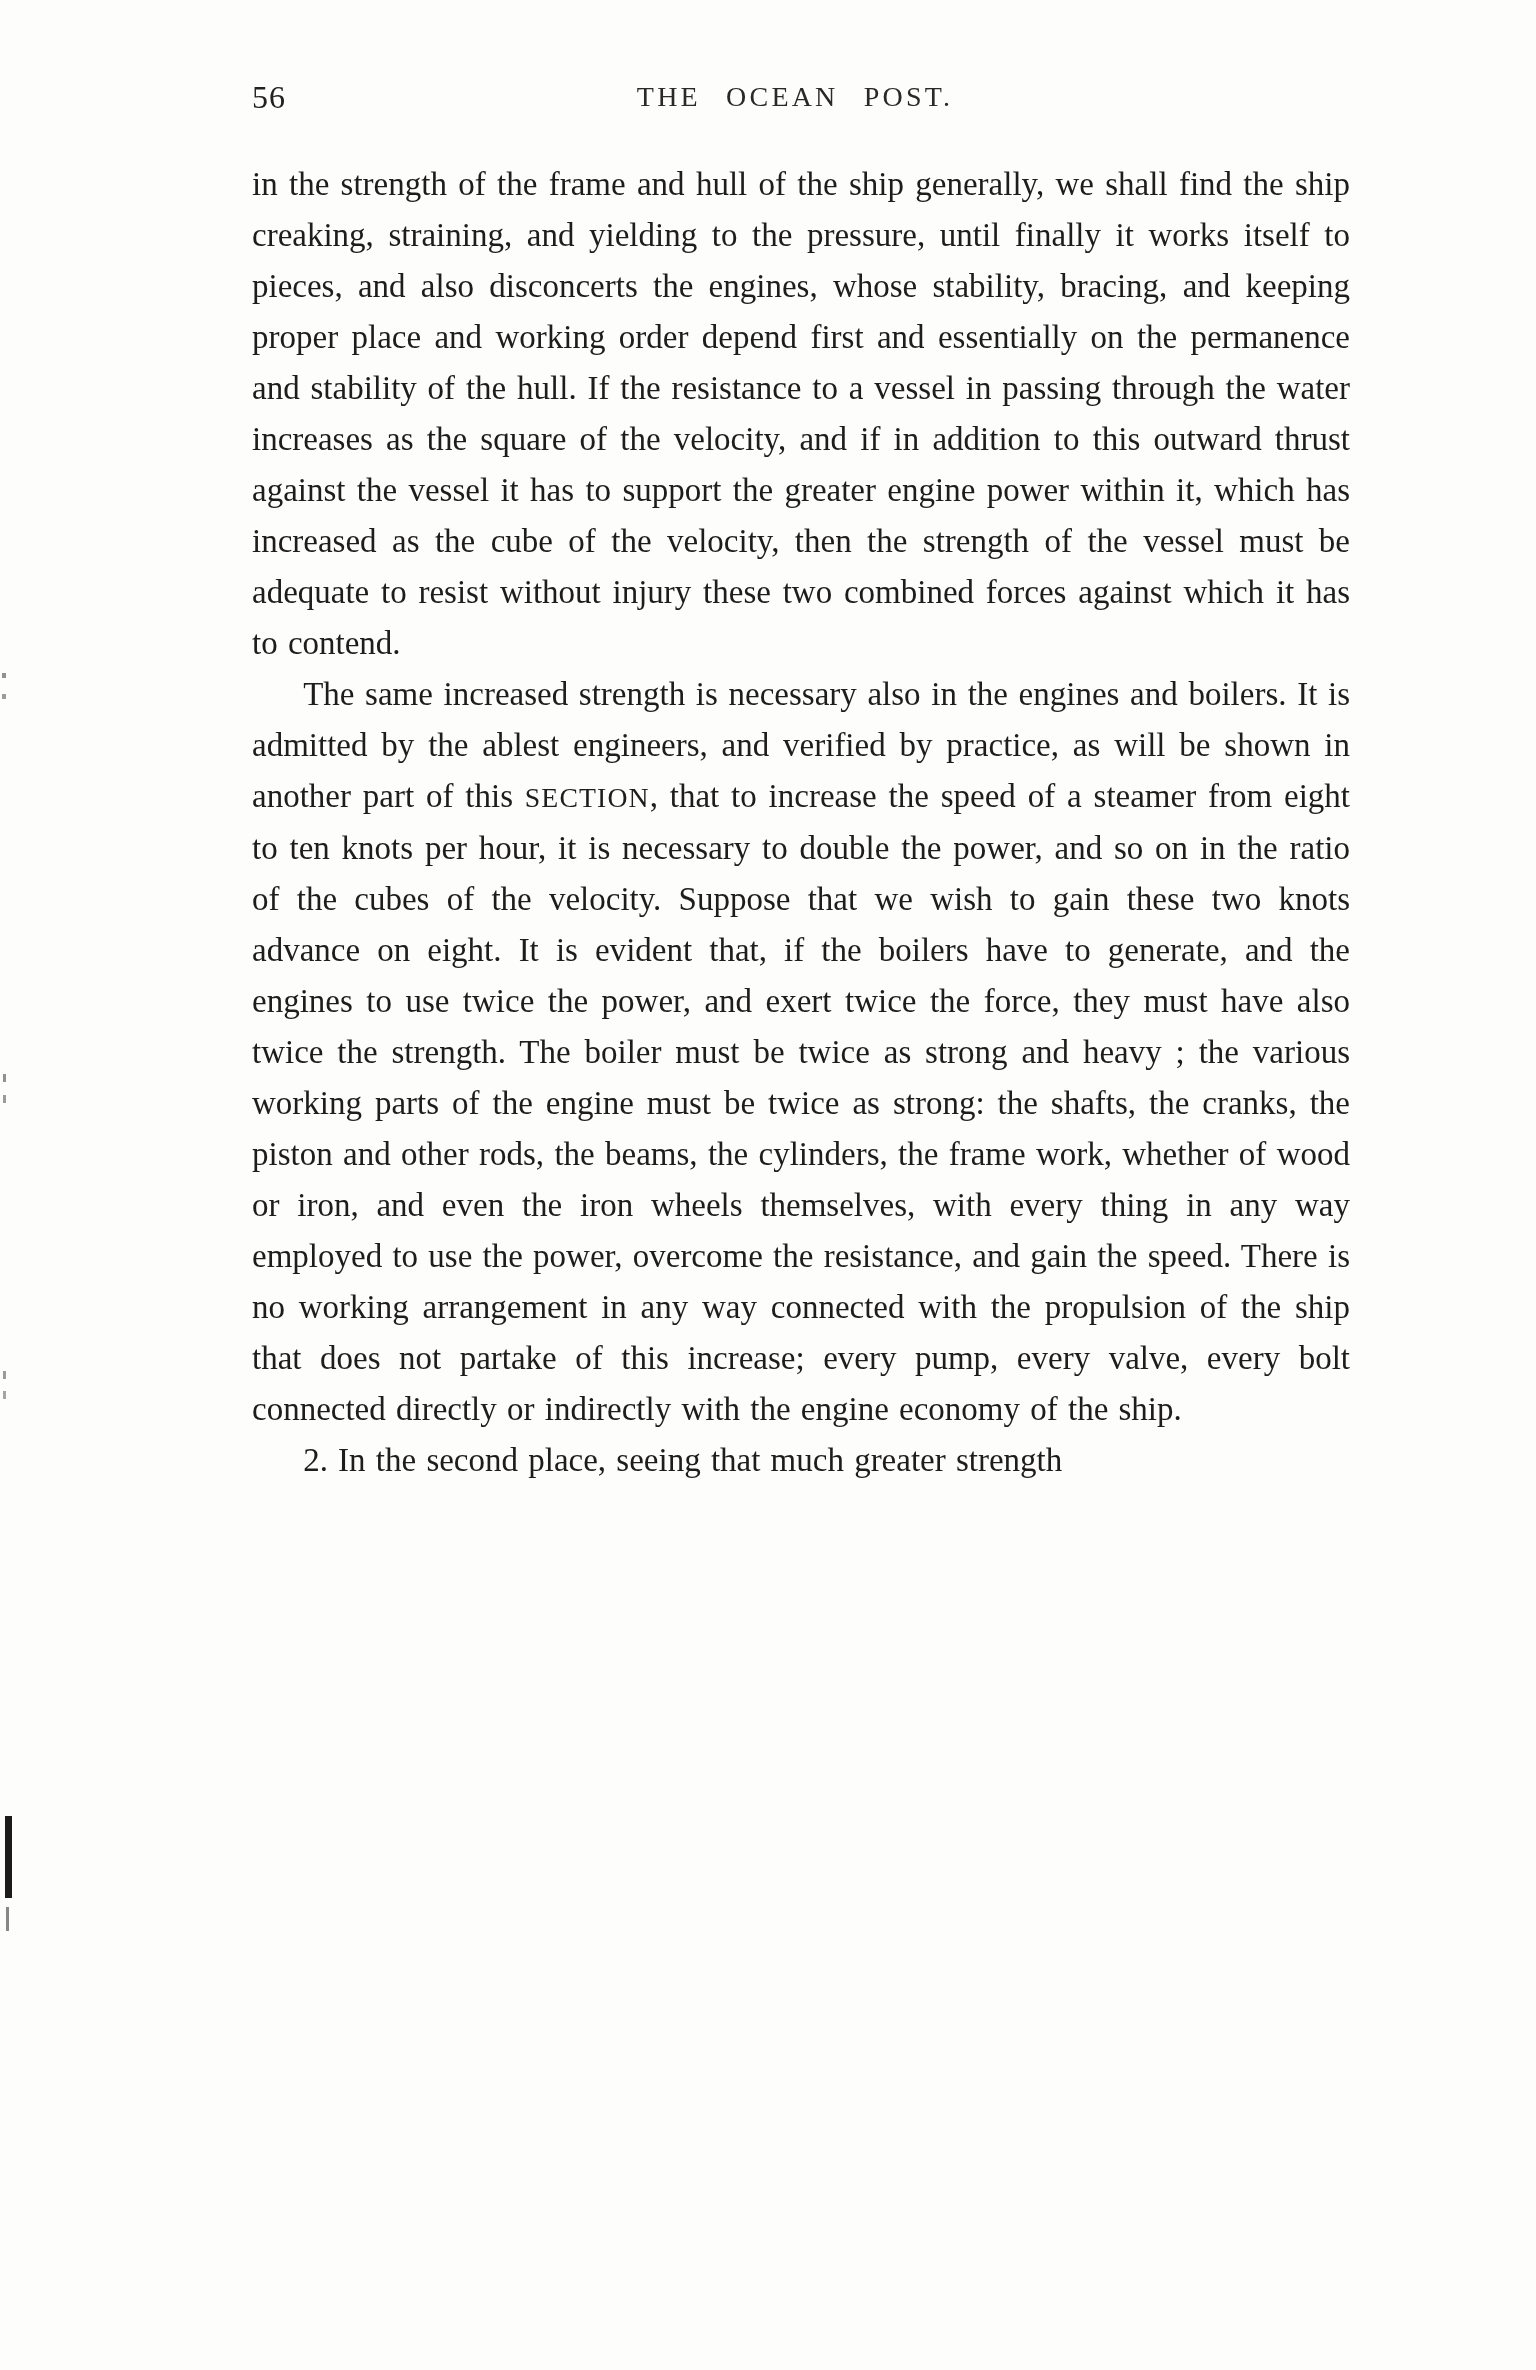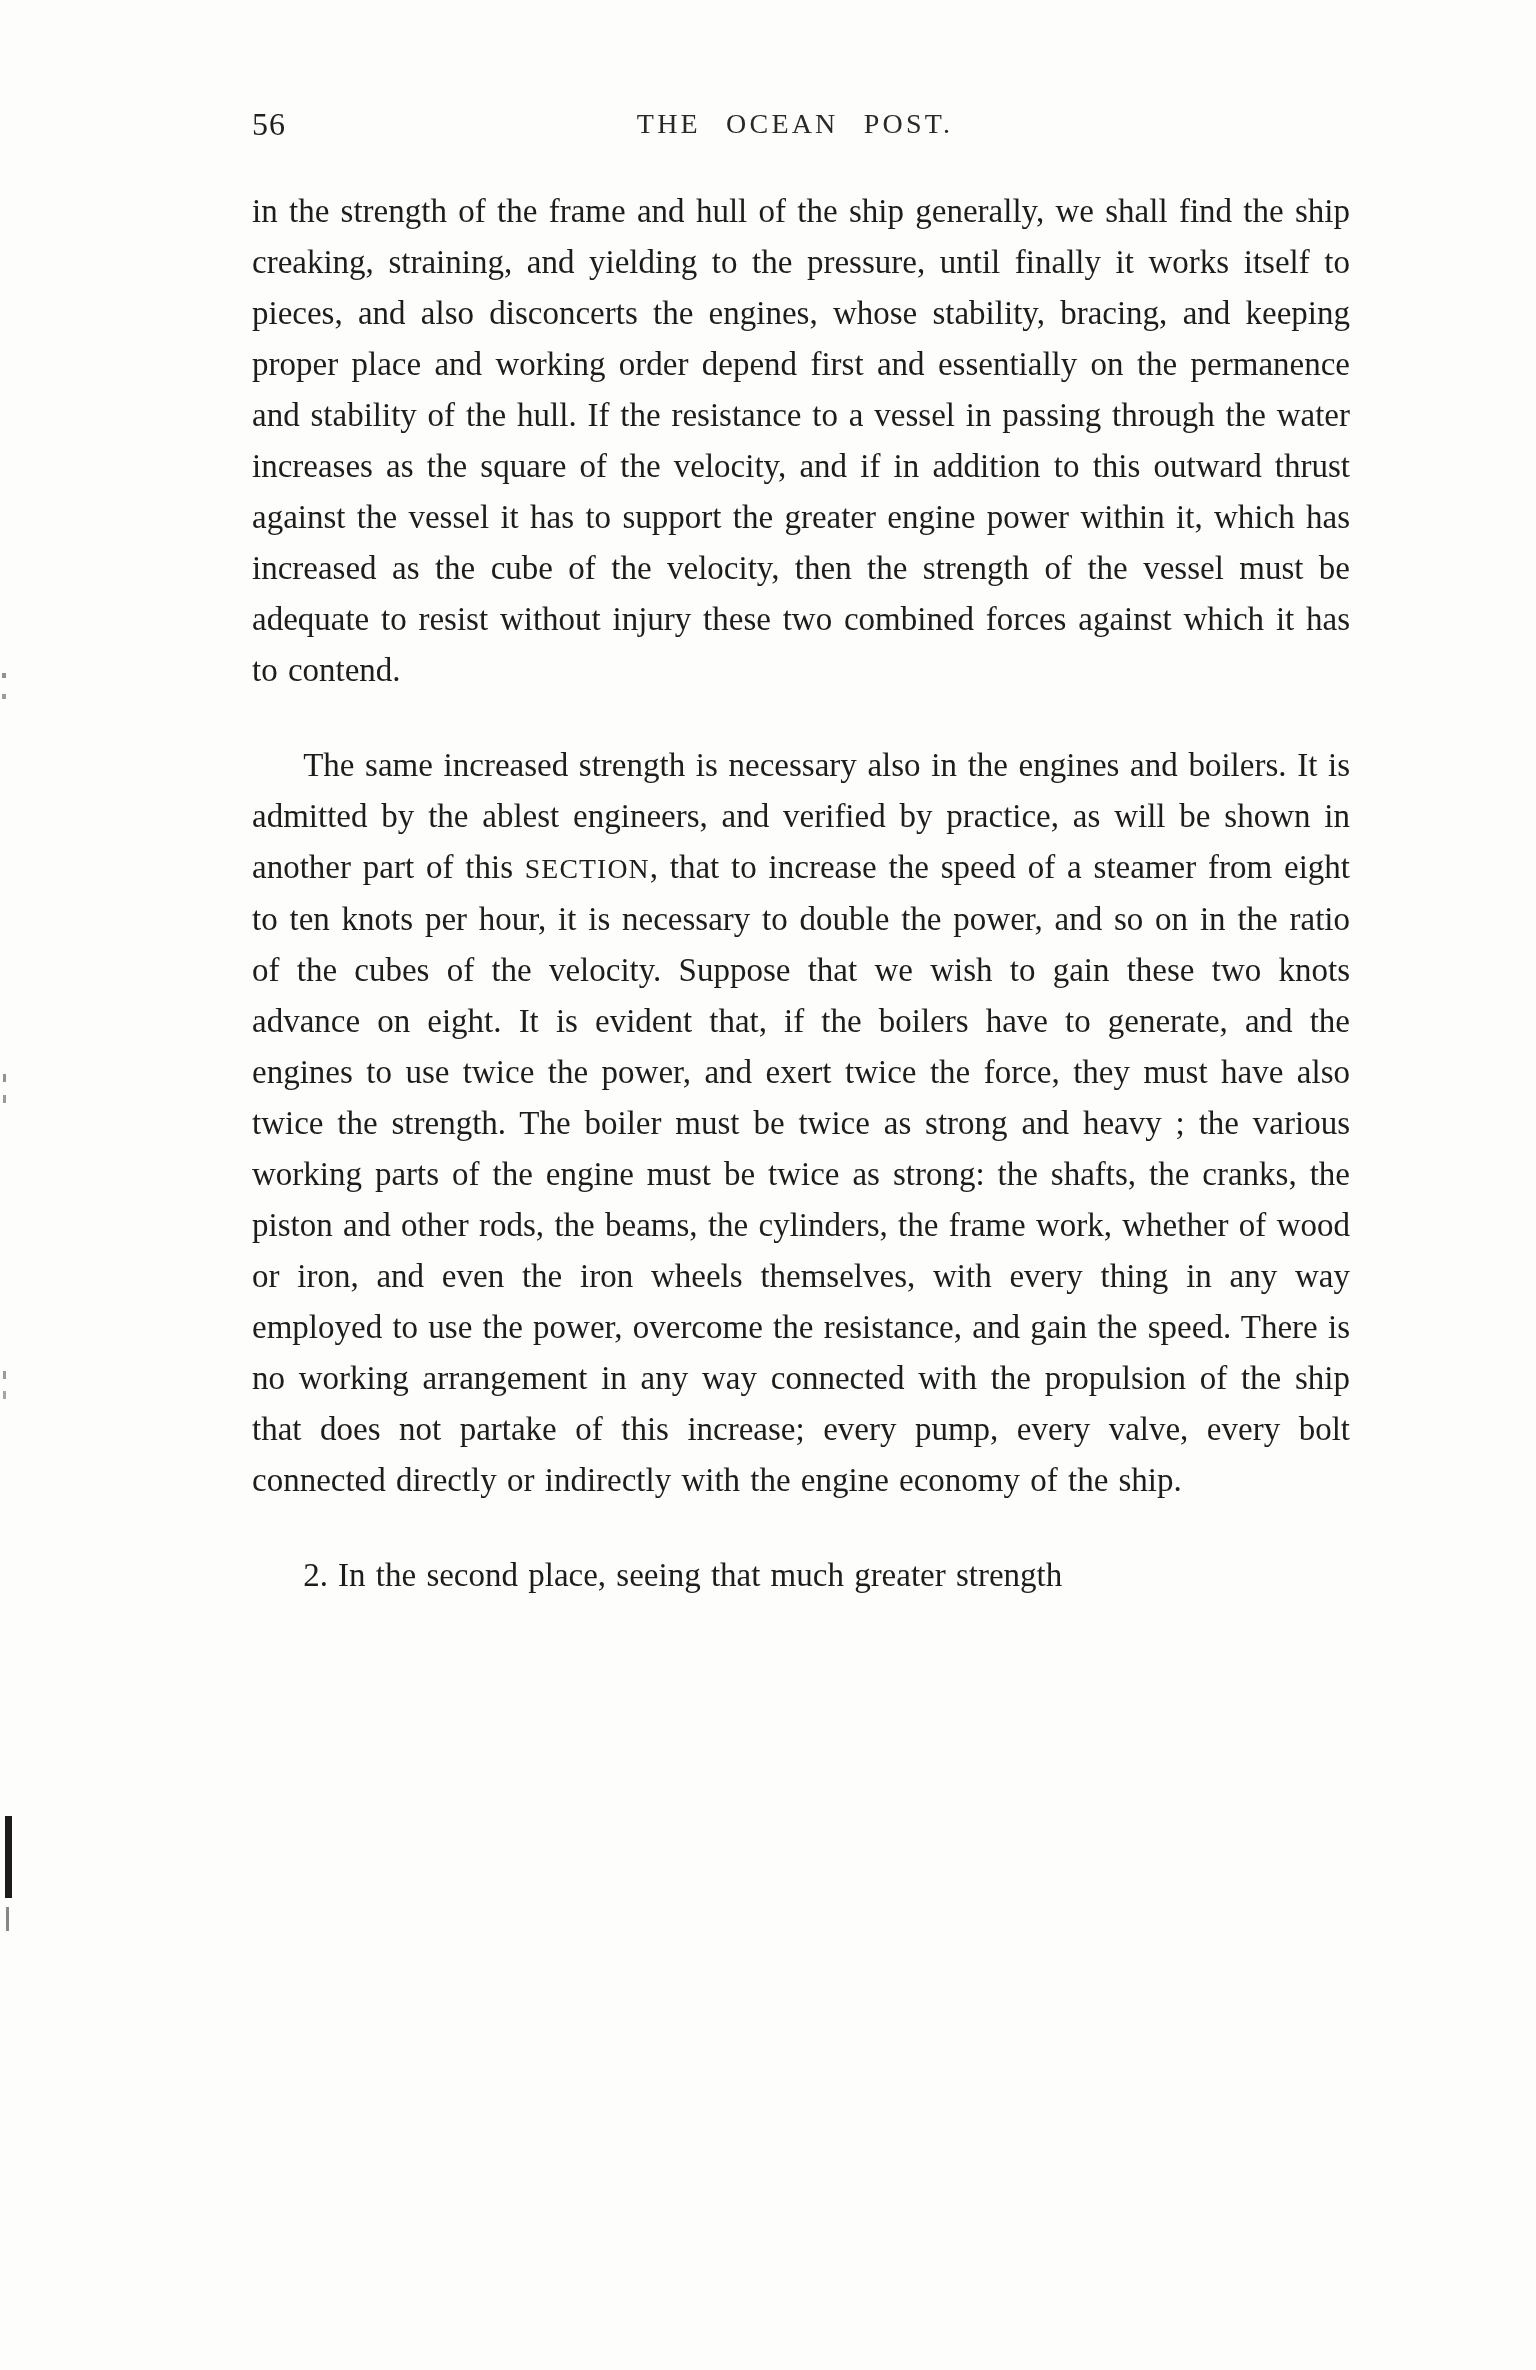--- a/index.html
+++ b/index.html
@@ -9,21 +9,21 @@
   }
   .page {
     position: relative;
     width: 1536px;
     height: 2371px;
     background: #fdfdfc;
     overflow: hidden;
     font-family: "Liberation Serif", "DejaVu Serif", serif;
     color: #1e1d1b;
     box-sizing: border-box;
-    padding: 106px 186px 0 252px;
+    padding: 79px 186px 0 252px;
   }
   .page-header {
     position: relative;
     height: 41px;
     margin-bottom: 39px;
   }
   .page-number {
     position: absolute;
     left: 0;
     top: 0;
@@ -47,21 +47,20 @@
     font-size: 33px;
     line-height: 51px;
     word-spacing: 0.06em;
   }
   .para {
     margin: 0;
     text-indent: 0;
   }
   .para.indent {
     text-indent: 1.55em;
-    margin-top: 44px;
   }
   .smallcaps {
     text-transform: uppercase;
     font-size: 0.84em;
     letter-spacing: 0.04em;
   }
   .artifact {
     position: absolute;
     background: #3a3936;
   }

